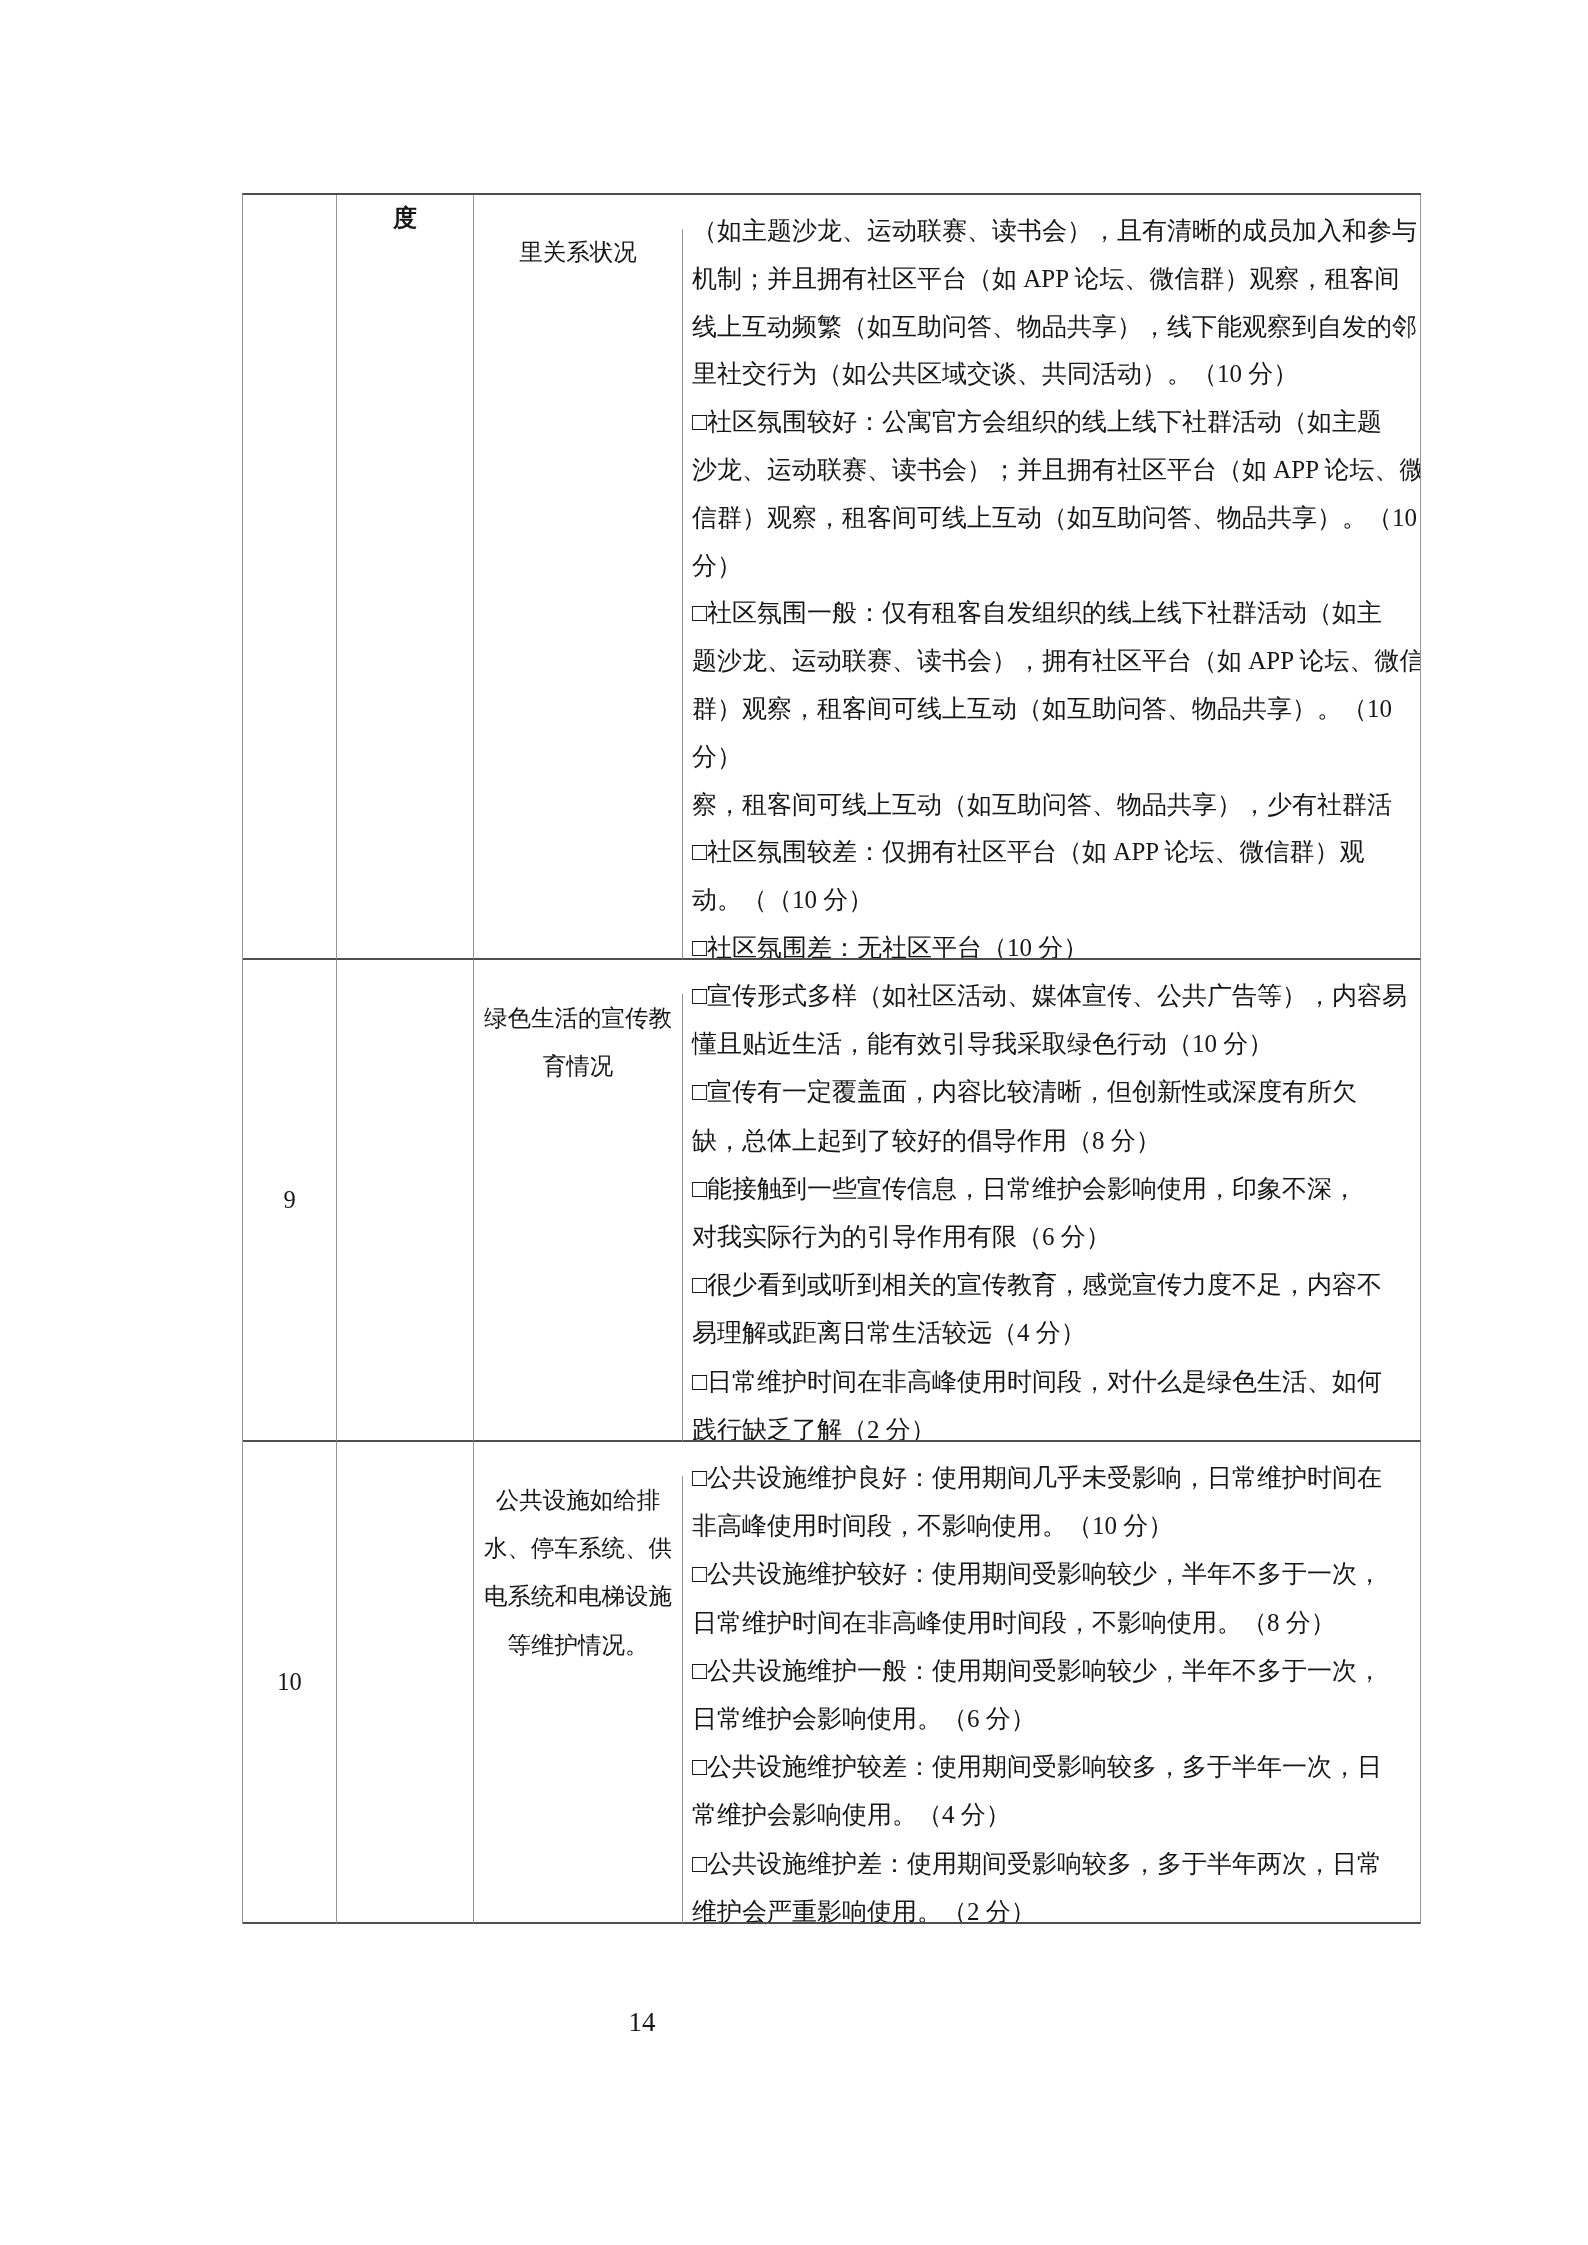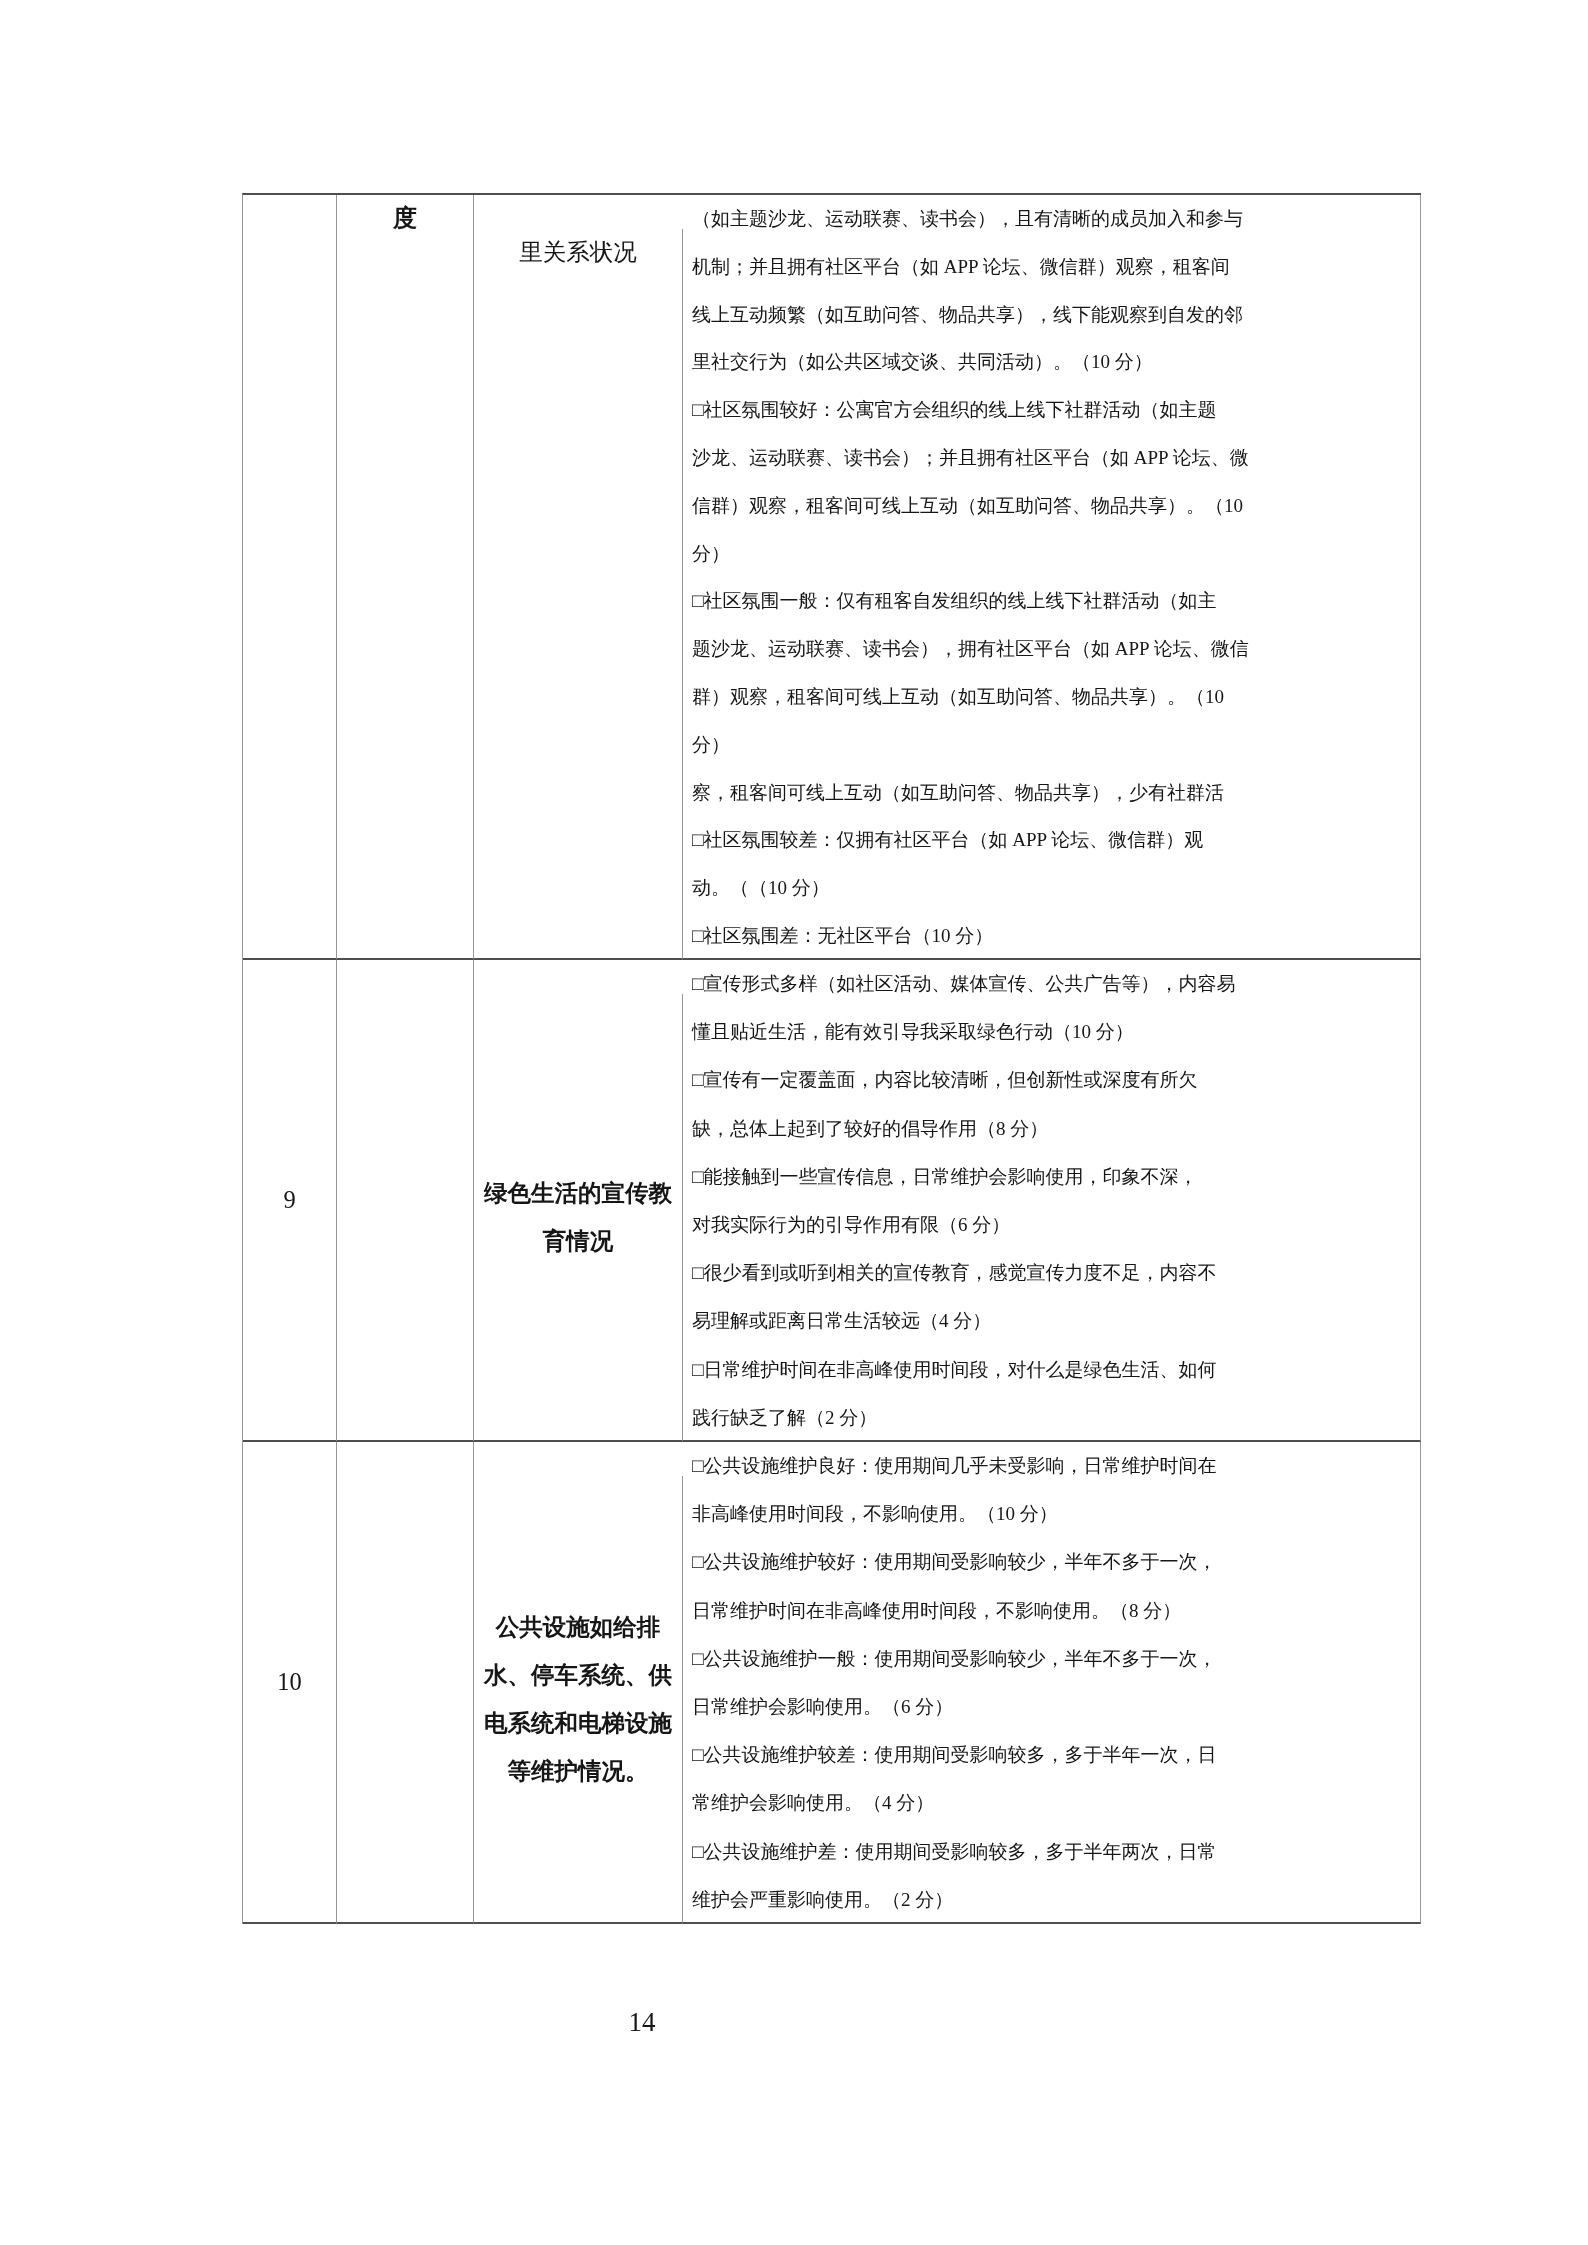--- a/index.html
+++ b/index.html
@@ -26,24 +26,24 @@
     display:flex;align-items:center;justify-content:center;
     font-size:24.5px;
   }
   .c-dim{
     text-align:center;font-weight:bold;font-size:24px;line-height:47.8px;
   }
   .c-item{
     font-size:23.5px;text-align:center;line-height:47.8px;margin-top:34px;
   }
   .c-item.mid{
-    display:flex;flex-direction:column;justify-content:center;line-height:48.2px;font-weight:bold;
+    display:flex;flex-direction:column;line-height:48.2px;
   }
   .c-desc{
-    padding:0 14px 0 9px;font-size:19px;
+    padding:12px 14px 0 9px;font-size:25px;
   }
   .c-desc.r0{line-height:47.8px;}
   .c-desc.r1,.c-desc.r2{line-height:48.2px;}
   .line{white-space:pre;}
   .pageno{
     position:absolute;top:1999px;left:0;width:1284px;
     text-align:center;font-size:27px;line-height:46px;
   }
 </style>
 </head>

